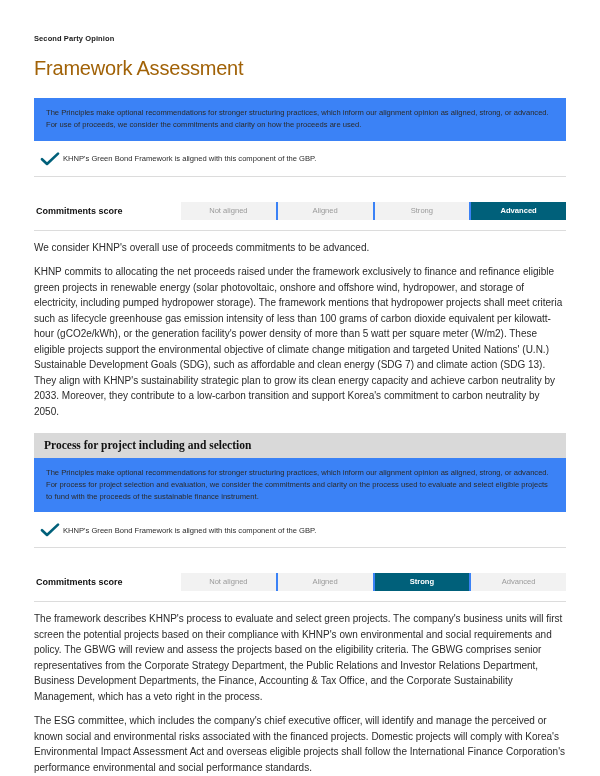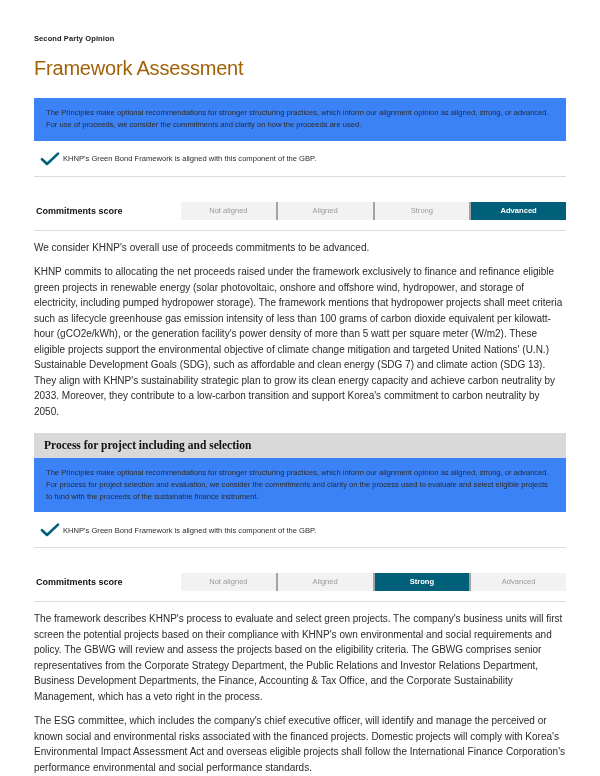--- a/index.html
+++ b/index.html
@@ -91,21 +91,21 @@
     flex: 1 1 auto;
     gap: 0;
   }
   .scale-cell {
     flex: 1 1 0;
     text-align: center;
     font-size: 7.6px;
     padding: 4px 0 5px 0;
     background: #f2f2f2;
     color: #9a9a9a;
-    border-right: 2px solid #a3a3a3;
+    border-right: 2px solid #3b82f6;
   }
   .scale-cell:last-child {
     border-right: none;
   }
   .scale-cell.active {
     background: #00607a;
     color: #ffffff;
     font-weight: bold;
   }
   .body-text {

